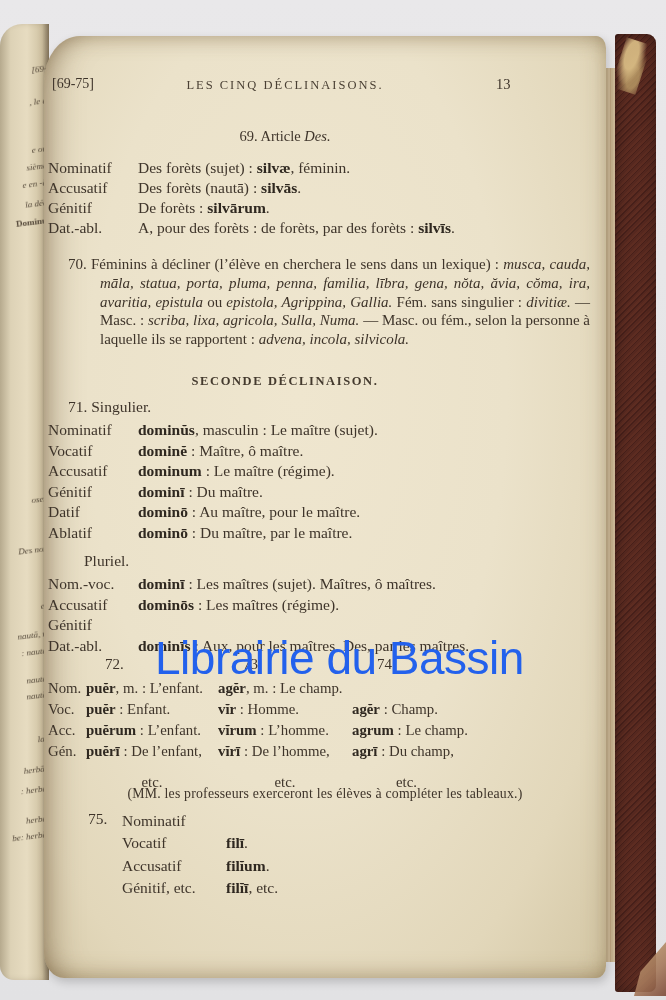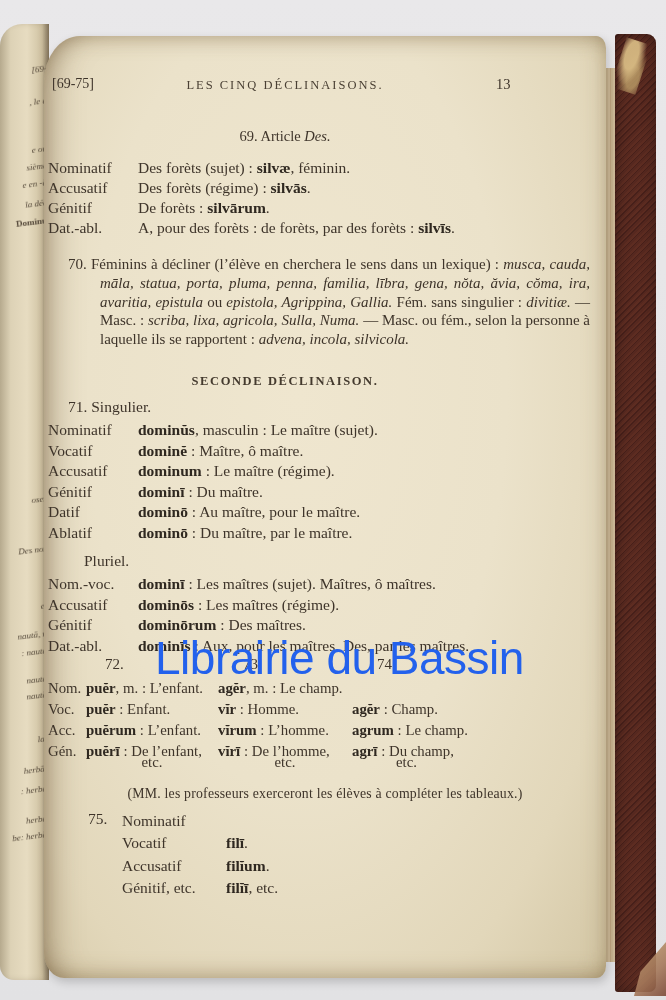--- a/index.html
+++ b/index.html
@@ -103,21 +103,21 @@
     <div class="blk center hdr-small" style="top:42px">LES CINQ DÉCLINAISONS.</div>
     <div class="blk" style="left:452px;top:40px;font-size:14.5px">13</div>
 
     <div class="blk center h69" style="top:92px"><span>69. Article </span><span class="seg-i">Des.</span></div>
     <div class="trow" style="top:122px">
       <span class="lbl">Nominatif</span>
       <span class="val"><span>Des forèts (sujet) : </span><span class="seg-b">silvæ</span><span>, féminin.</span></span>
       </div>
     <div class="trow" style="top:142px">
       <span class="lbl">Accusatif</span>
-      <span class="val"><span>Des forèts (régime) : </span><span class="seg-b">silvās</span><span>.</span></span>
+      <span class="val"><span>Des forèts (nautā) : </span><span class="seg-b">silvās</span><span>.</span></span>
       </div>
     <div class="trow" style="top:162px">
       <span class="lbl">Génitif</span>
       <span class="val"><span>De forèts : </span><span class="seg-b">silvārum</span><span>.</span></span>
       </div>
     <div class="trow" style="top:182px">
       <span class="lbl">Dat.-abl.</span>
       <span class="val"><span>A, pour des forèts : de forèts, par des forèts : </span><span class="seg-b">silvīs</span><span>.</span></span>
       </div>
 
@@ -155,21 +155,20 @@
     <div class="trow" style="top:538px">
       <span class="lbl">Nom.-voc.</span>
       <span class="val"><span class="seg-b">dominī</span><span> : Les maîtres (sujet). Maîtres, ô maîtres.</span></span>
       </div>
     <div class="trow" style="top:558.5px">
       <span class="lbl">Accusatif</span>
       <span class="val"><span class="seg-b">dominōs</span><span> : Les maîtres (régime).</span></span>
       </div>
     <div class="trow" style="top:579px">
       <span class="lbl">Génitif</span>
-      <span class="val"><span class="seg-b">dominōrum</span><span> : Des maîtres.</span></span>
       </div>
     <div class="trow" style="top:599.5px">
       <span class="lbl">Dat.-abl.</span>
       <span class="val"><span class="seg-b">dominīs</span><span> : Aux, pour les maîtres. Des, par les maîtres.</span></span>
       </div>
 
     <div class="t72num" style="left:61px;top:620px">72.</div>
     <div class="t72num" style="left:199px;top:620px">73.</div>
     <div class="t72num" style="left:333px;top:620px">74.</div>
 
@@ -189,21 +188,21 @@
       <span class="c1"><span class="seg-b">puĕrum</span><span> : L’enfant.</span></span>
       <span class="c2"><span class="seg-b">vĭrum</span><span> : L’homme.</span></span>
       <span class="c3"><span class="seg-b">agrum</span><span> : Le champ.</span></span>
       </div>
     <div class="t72row" style="top:705px">
       <span class="lbl">Gén.</span>
       <span class="c1"><span class="seg-b">puĕrī</span><span> : De l’enfant,</span></span>
       <span class="c2"><span class="seg-b">vĭrī</span><span> : De l’homme,</span></span>
       <span class="c3"><span class="seg-b">agrī</span><span> : Du champ,</span></span>
       </div>
-    <div class="t72row etc" style="top:716px">
+    <div class="t72row etc" style="top:736px">
       <span class="lbl"></span>
       <span class="c1"><span>etc.</span></span>
       <span class="c2"><span>etc.</span></span>
       <span class="c3"><span>etc.</span></span>
       </div>
 
     <div class="blk note" style="left:0;top:750px;width:562px;text-align:center">(MM. les professeurs exerceront les élèves à compléter les tableaux.)</div>
 
     <div class="s75num" style="top:774px">75.</div>
     <div class="s75row" style="top:774px">

